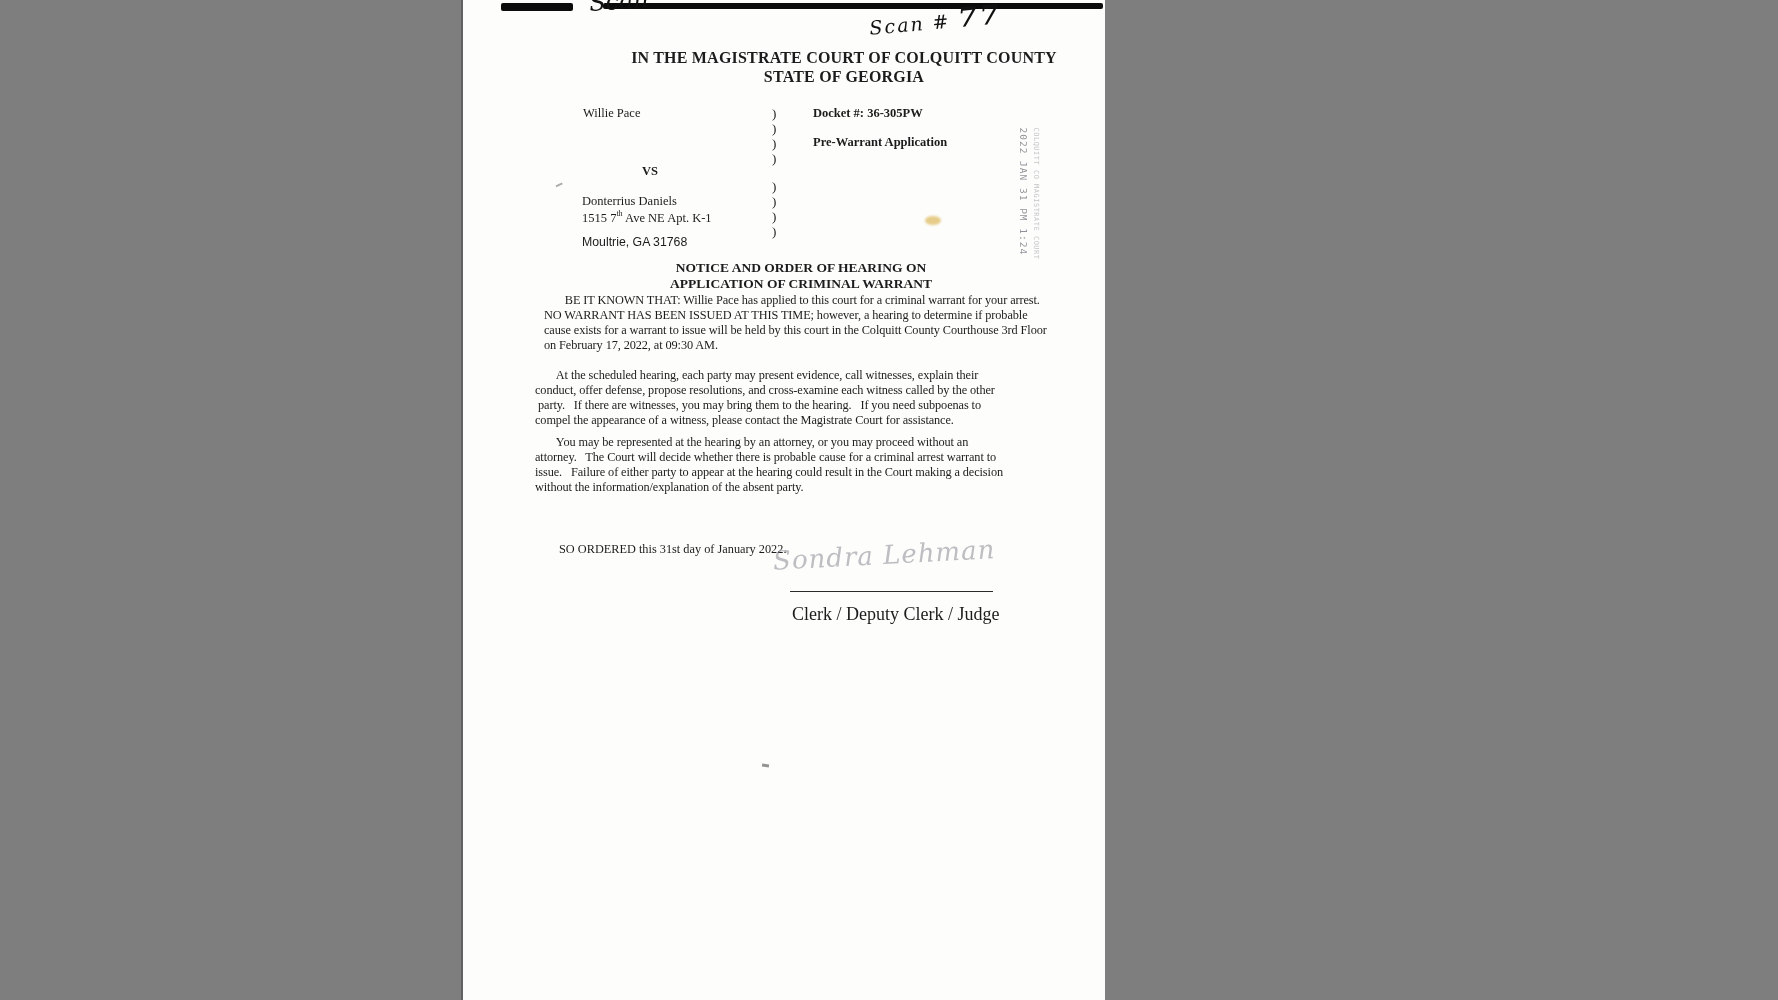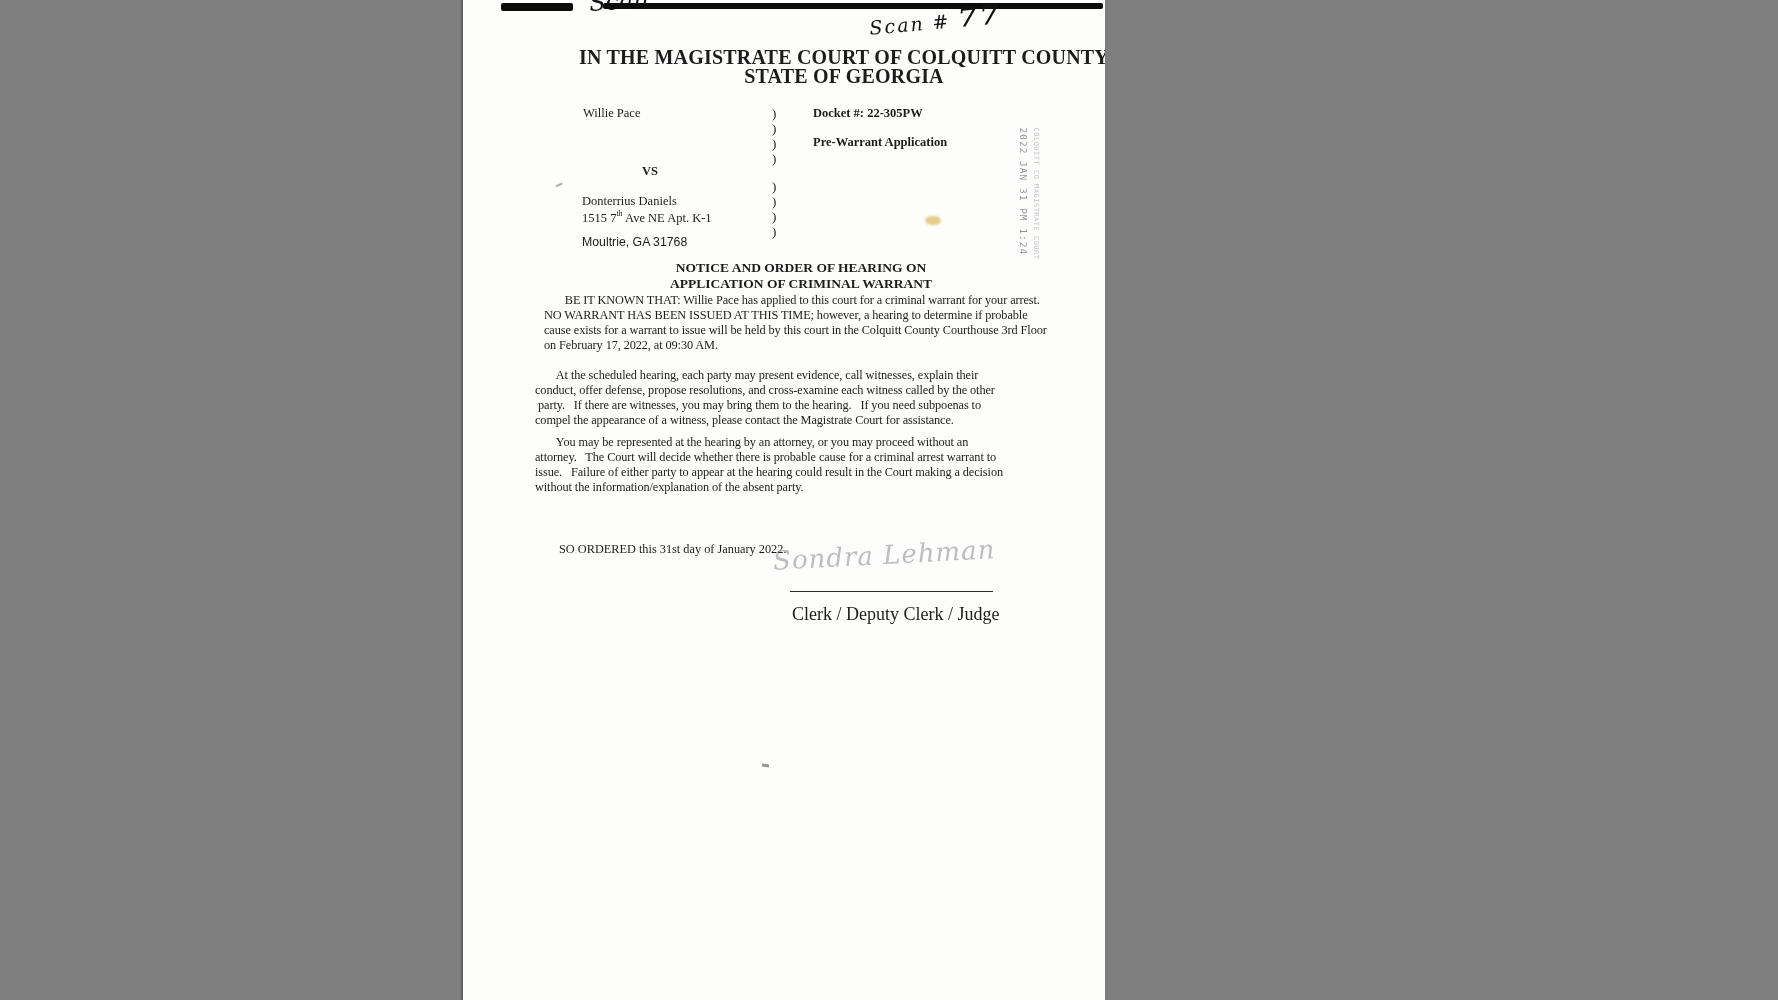--- a/index.html
+++ b/index.html
@@ -8,21 +8,21 @@
   .page{position:absolute;left:461px;top:0;width:644px;height:1000px;background:#fdfdfb;overflow:hidden;}
   .page-edge{position:absolute;left:0;top:0;width:2px;height:1000px;background:#454545;opacity:.85;}
   .scanbar{position:absolute;background:#0b0b0b;border-radius:2px;}
   .bar-a{left:40px;top:3px;width:72px;height:8px;}
   .bar-b{left:142px;top:3px;width:500px;height:6px;}
   .hand{font-family:"DejaVu Serif",serif;font-style:italic;color:#111;}
   .hand-top{position:absolute;left:128px;top:-13px;font-size:24px;transform:rotate(-4deg);}
   .hand-scan{position:absolute;left:408px;top:4px;transform:rotate(-5deg);font-size:19px;letter-spacing:2px;}
   .hand-scan .digits{font-size:27px;font-weight:bold;letter-spacing:3px;}
   .courthead{position:absolute;left:0;top:48px;width:766px;text-align:center;font-weight:bold;
-             font-size:20px;line-height:19px;letter-spacing:.2px;}
+             font-size:16px;line-height:19px;letter-spacing:.2px;}
   .cap{position:absolute;font-size:12.5px;white-space:nowrap;text-align:right;}
   .b{font-weight:bold;}
   .sans{font-family:"Liberation Sans",sans-serif;font-size:12.3px;}
   .paren{position:absolute;left:311px;font-size:13px;}
   .stamp{position:absolute;left:494px;top:168px;width:125px;height:44px;transform:rotate(90deg);
          text-align:center;}
   .stamp .office{font-family:"DejaVu Sans Mono",monospace;font-size:7px;letter-spacing:.5px;
          color:rgba(85,88,100,.34);white-space:nowrap;}
   .stamp .date{font-family:"DejaVu Sans Mono",monospace;font-size:9.5px;letter-spacing:1px;
          color:rgba(55,58,72,.55);white-space:nowrap;margin-top:3px;}
@@ -71,21 +71,21 @@
       <div>STATE OF GEORGIA</div>
     </div>
 
     <span class="cap" style="left:122px;top:106px;">Willie Pace</span>
 
     <span class="paren" style="top:106px;">)</span>
     <span class="paren" style="top:121px;">)</span>
     <span class="paren" style="top:136px;">)</span>
     <span class="paren" style="top:151px;">)</span>
 
-    <span class="cap b" style="left:352px;top:106px;">Docket #: 22-305PW</span>
+    <span class="cap b" style="left:352px;top:106px;">Docket #: 36-305PW</span>
     <span class="cap b" style="left:352px;top:135px;">Pre-Warrant Application</span>
 
     <span class="cap b" style="left:181px;top:164px;">VS</span>
 
     <span class="paren" style="top:179px;">)</span>
     <span class="paren" style="top:194px;">)</span>
     <span class="paren" style="top:209px;">)</span>
     <span class="paren" style="top:224px;">)</span>
 
     <span class="cap" style="left:121px;top:194px;">Donterrius Daniels</span>

